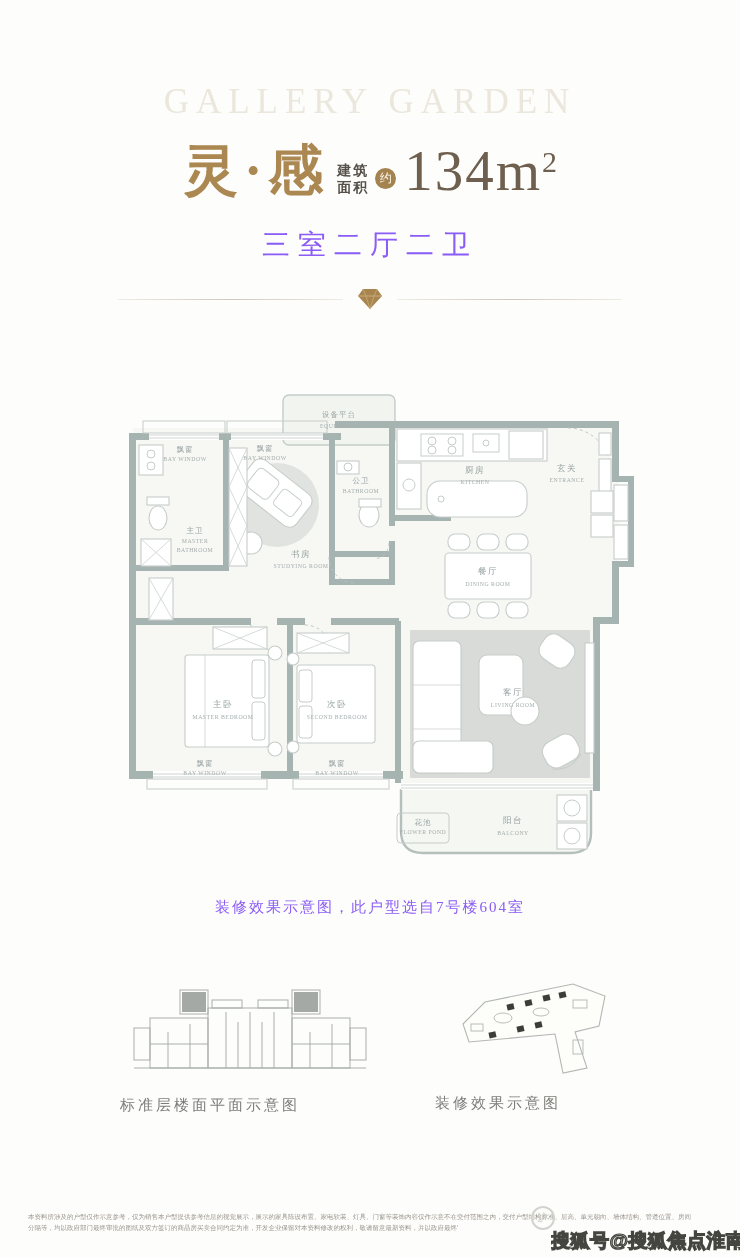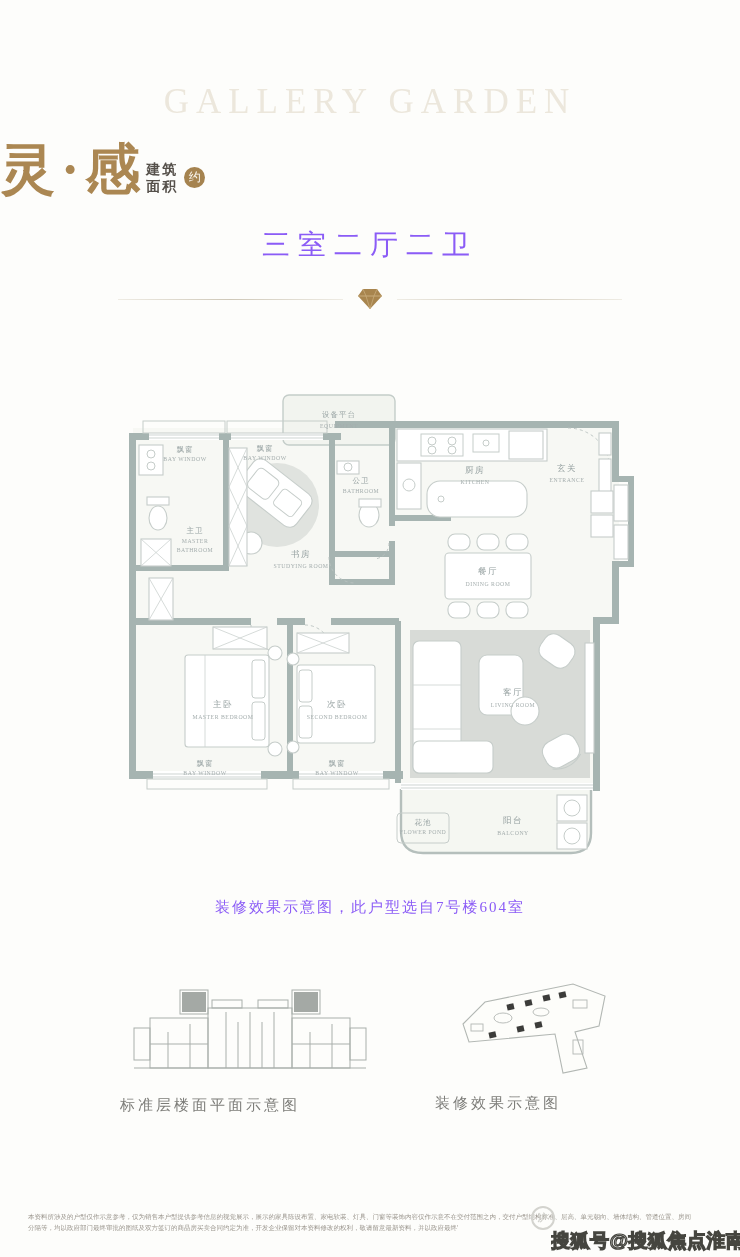--- a/index.html
+++ b/index.html
@@ -9,21 +9,21 @@
     font-family:"Liberation Serif", serif;
   }
   .abs{position:absolute;}
   
   .wm-top{
     top:82px;left:0;width:740px;text-align:center;
     font-size:35px;letter-spacing:7px;color:#ece7dc;font-weight:400;
     white-space:nowrap;
   }
   .title-row{
-    top:142px;left:0;width:740px;display:flex;align-items:center;gap:0;
+    top:142px;left:0;width:740px;display:flex;align-items:center;justify-content:center;gap:8px;
   }
   .main-title{
     font-size:55px;font-weight:bold;color:#ab8752;letter-spacing:6px;line-height:1;
   }
   .area-prefix{
     display:flex;align-items:center;gap:4px;margin-top:16px;
   }
   .area-prefix .zhlines{
     font-size:14px;line-height:17px;color:#55504a;letter-spacing:2px;font-weight:bold;
   }
@@ -96,20 +96,21 @@
 
 <div class="abs title-row">
   <div class="main-title">灵·感</div>
   <div class="area-prefix">
     <div class="zhlines">
       <div>建筑</div>
       <div>面积</div>
     </div>
     <div class="badge">约</div>
   </div>
+  <div class="area-num"><span>134m</span><sup>2</sup></div>
 </div>
 
 <div class="abs subtitle">三室二厅二卫</div>
 
 <div class="abs divider">
   <div class="line"></div>
   <svg width="26" height="22" viewBox="0 0 26 22">
     <polygon points="6,1 20,1 25,8 13,21 1,8" fill="#a8854e"></polygon>
     <polyline points="1,8 25,8" stroke="#c8ab7a" stroke-width="1" fill="none"></polyline>
     <polyline points="6,1 9,8 13,21 17,8 20,1" stroke="#c8ab7a" stroke-width="0.8" fill="none"></polyline>

